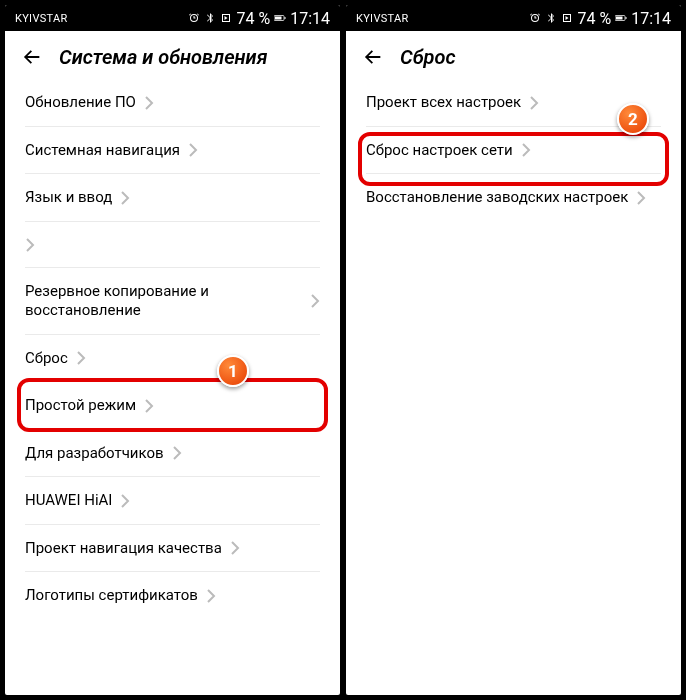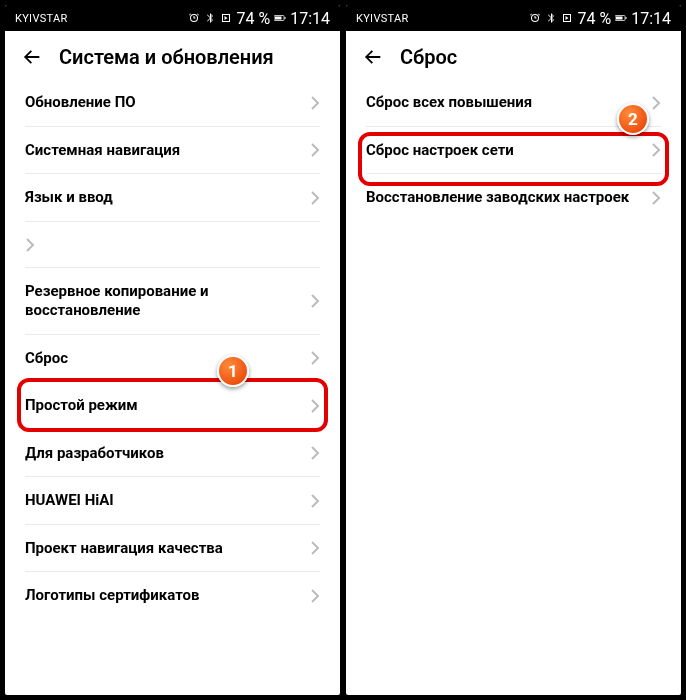--- a/index.html
+++ b/index.html
@@ -32,36 +32,35 @@
       justify-content: space-between;
     }
     .status-left { font-size: 11px; letter-spacing: 0.3px; }
     .status-right { display: flex; align-items: center; gap: 4px; font-size: 16px; }
     .status-right svg { width: 12px; height: 12px; fill: #fff; }
     .header {
       display: flex;
       align-items: center;
       padding: 14px 16px 10px 16px;
       gap: 16px;
+      font-style: italic;
     }
     .back-arrow { width: 22px; height: 22px; }
     .header-title {
       font-size: 20px;
       font-weight: 600;
       color: #000;
     }
     .content { flex: 1; overflow: hidden; }
     .list-item {
       display: flex;
       align-items: center;
-      justify-content: space-between;
       padding: 14px 20px;
       position: relative;
       min-height: 46px;
-      font-weight: bold;
     }
     .list-item.tall { min-height: 58px; }
     .list-item::after {
       content: "";
       position: absolute;
       left: 20px;
       right: 20px;
       bottom: 0;
       height: 1px;
       background: #eaeaea;
@@ -228,21 +227,21 @@
     </span>
   </div>
   <div class="header">
     <svg class="back-arrow" viewBox="0 0 24 24">
         <path d="M20 11H7l5-5-1.4-1.4L3.2 12l7.4 7.4L12 18l-5-5h13v-2z" fill="#000"></path>
       </svg>
     <span class="header-title">Сброс</span>
   </div>
   <div class="content">
     <div class="list-item">
-        <span class="item-label">Сброс всех повышения</span>
+        <span class="item-label">Проект всех настроек</span>
         <svg class="chevron" viewBox="0 0 10 14">
           <path d="M2 1l6 6-6 6"></path>
         </svg>
       </div>
     <div class="list-item">
         <span class="item-label">Сброс настроек сети</span>
         <svg class="chevron" viewBox="0 0 10 14">
           <path d="M2 1l6 6-6 6"></path>
         </svg>
       </div>

